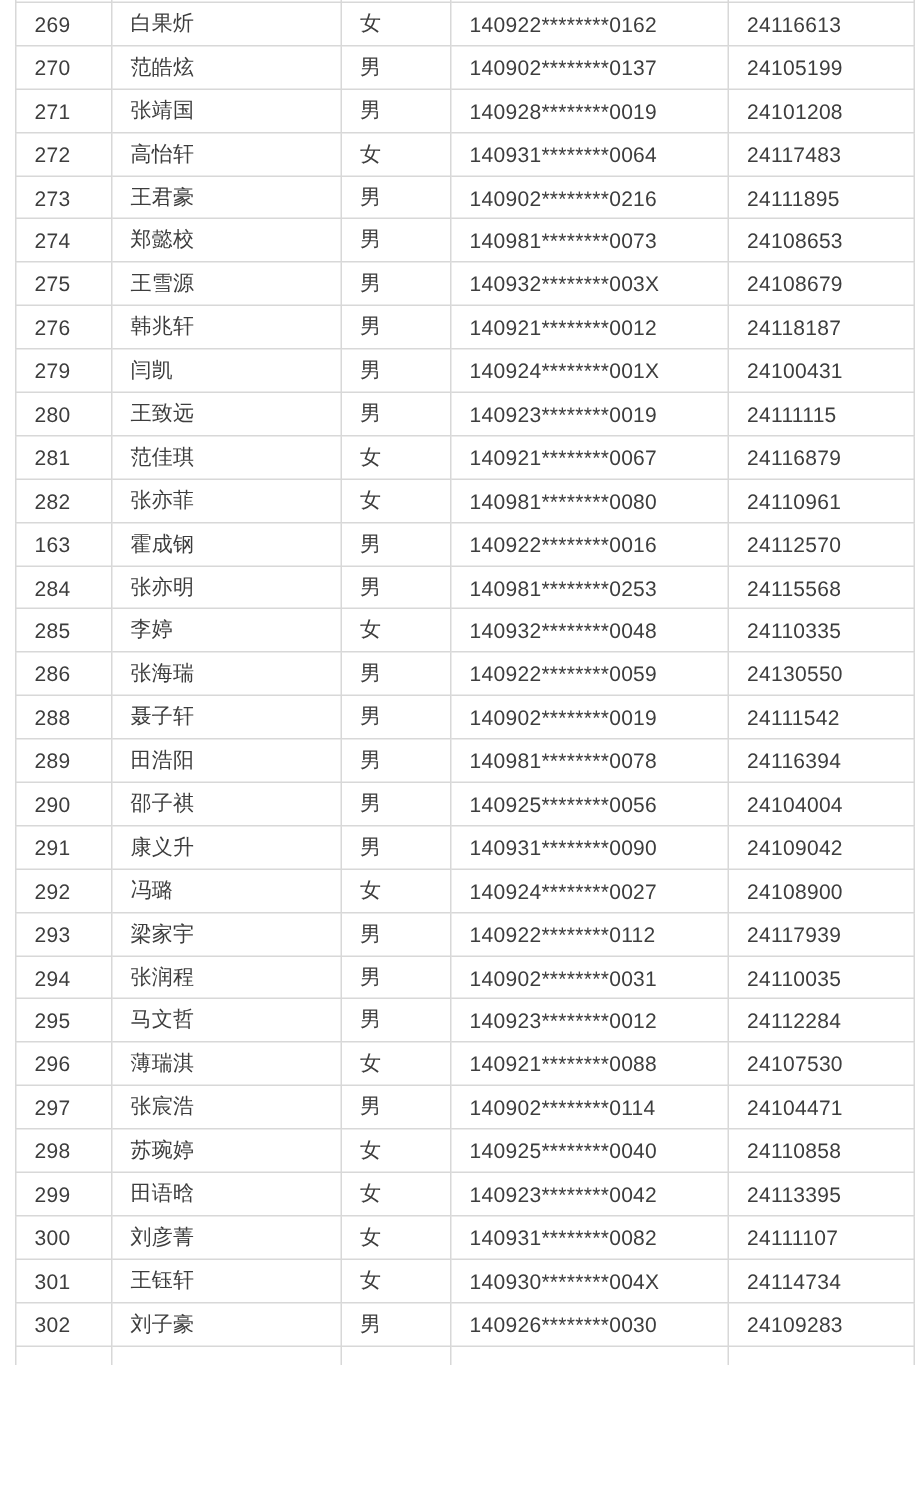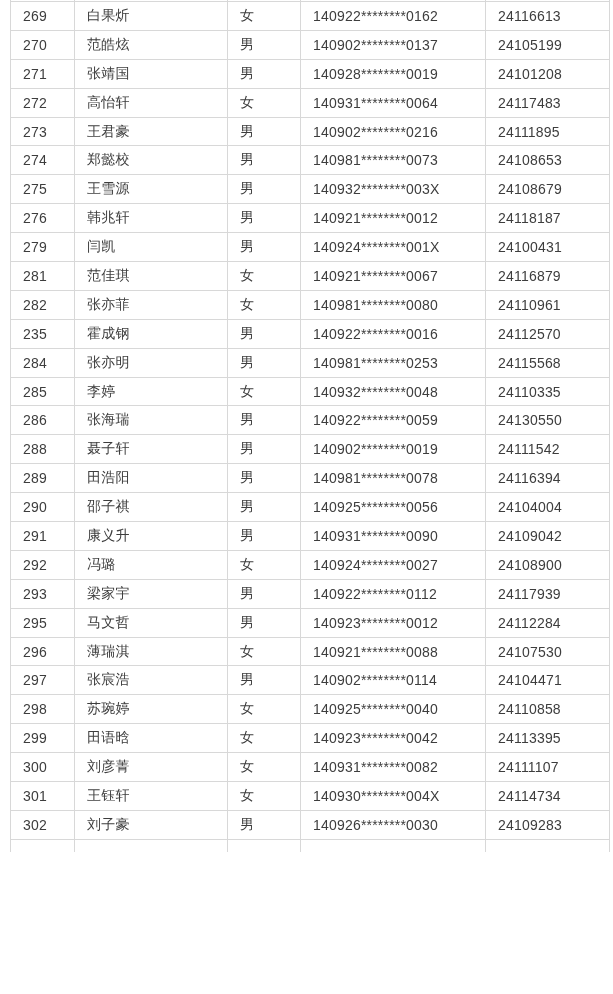--- a/index.html
+++ b/index.html
@@ -120,35 +120,42 @@
     <td class="num-cell">24118187</td>
   </tr>
         <tr class="data-row">
     <td class="no-cell">279</td>
     <td class="name-cell">闫凯</td>
     <td class="gender-cell">男</td>
     <td class="id-cell">140924********001X</td>
     <td class="num-cell">24100431</td>
   </tr>
         <tr class="data-row">
+    <td class="no-cell">280</td>
+    <td class="name-cell">王致远</td>
+    <td class="gender-cell">男</td>
+    <td class="id-cell">140923********0019</td>
+    <td class="num-cell">24111115</td>
+  </tr>
+        <tr class="data-row">
     <td class="no-cell">281</td>
     <td class="name-cell">范佳琪</td>
     <td class="gender-cell">女</td>
     <td class="id-cell">140921********0067</td>
     <td class="num-cell">24116879</td>
   </tr>
         <tr class="data-row">
     <td class="no-cell">282</td>
     <td class="name-cell">张亦菲</td>
     <td class="gender-cell">女</td>
     <td class="id-cell">140981********0080</td>
     <td class="num-cell">24110961</td>
   </tr>
         <tr class="data-row">
-    <td class="no-cell">235</td>
+    <td class="no-cell">163</td>
     <td class="name-cell">霍成钢</td>
     <td class="gender-cell">男</td>
     <td class="id-cell">140922********0016</td>
     <td class="num-cell">24112570</td>
   </tr>
         <tr class="data-row">
     <td class="no-cell">284</td>
     <td class="name-cell">张亦明</td>
     <td class="gender-cell">男</td>
     <td class="id-cell">140981********0253</td>
@@ -202,20 +209,27 @@
     <td class="gender-cell">女</td>
     <td class="id-cell">140924********0027</td>
     <td class="num-cell">24108900</td>
   </tr>
         <tr class="data-row">
     <td class="no-cell">293</td>
     <td class="name-cell">梁家宇</td>
     <td class="gender-cell">男</td>
     <td class="id-cell">140922********0112</td>
     <td class="num-cell">24117939</td>
+  </tr>
+        <tr class="data-row">
+    <td class="no-cell">294</td>
+    <td class="name-cell">张润程</td>
+    <td class="gender-cell">男</td>
+    <td class="id-cell">140902********0031</td>
+    <td class="num-cell">24110035</td>
   </tr>
         <tr class="data-row">
     <td class="no-cell">295</td>
     <td class="name-cell">马文哲</td>
     <td class="gender-cell">男</td>
     <td class="id-cell">140923********0012</td>
     <td class="num-cell">24112284</td>
   </tr>
         <tr class="data-row">
     <td class="no-cell">296</td>

